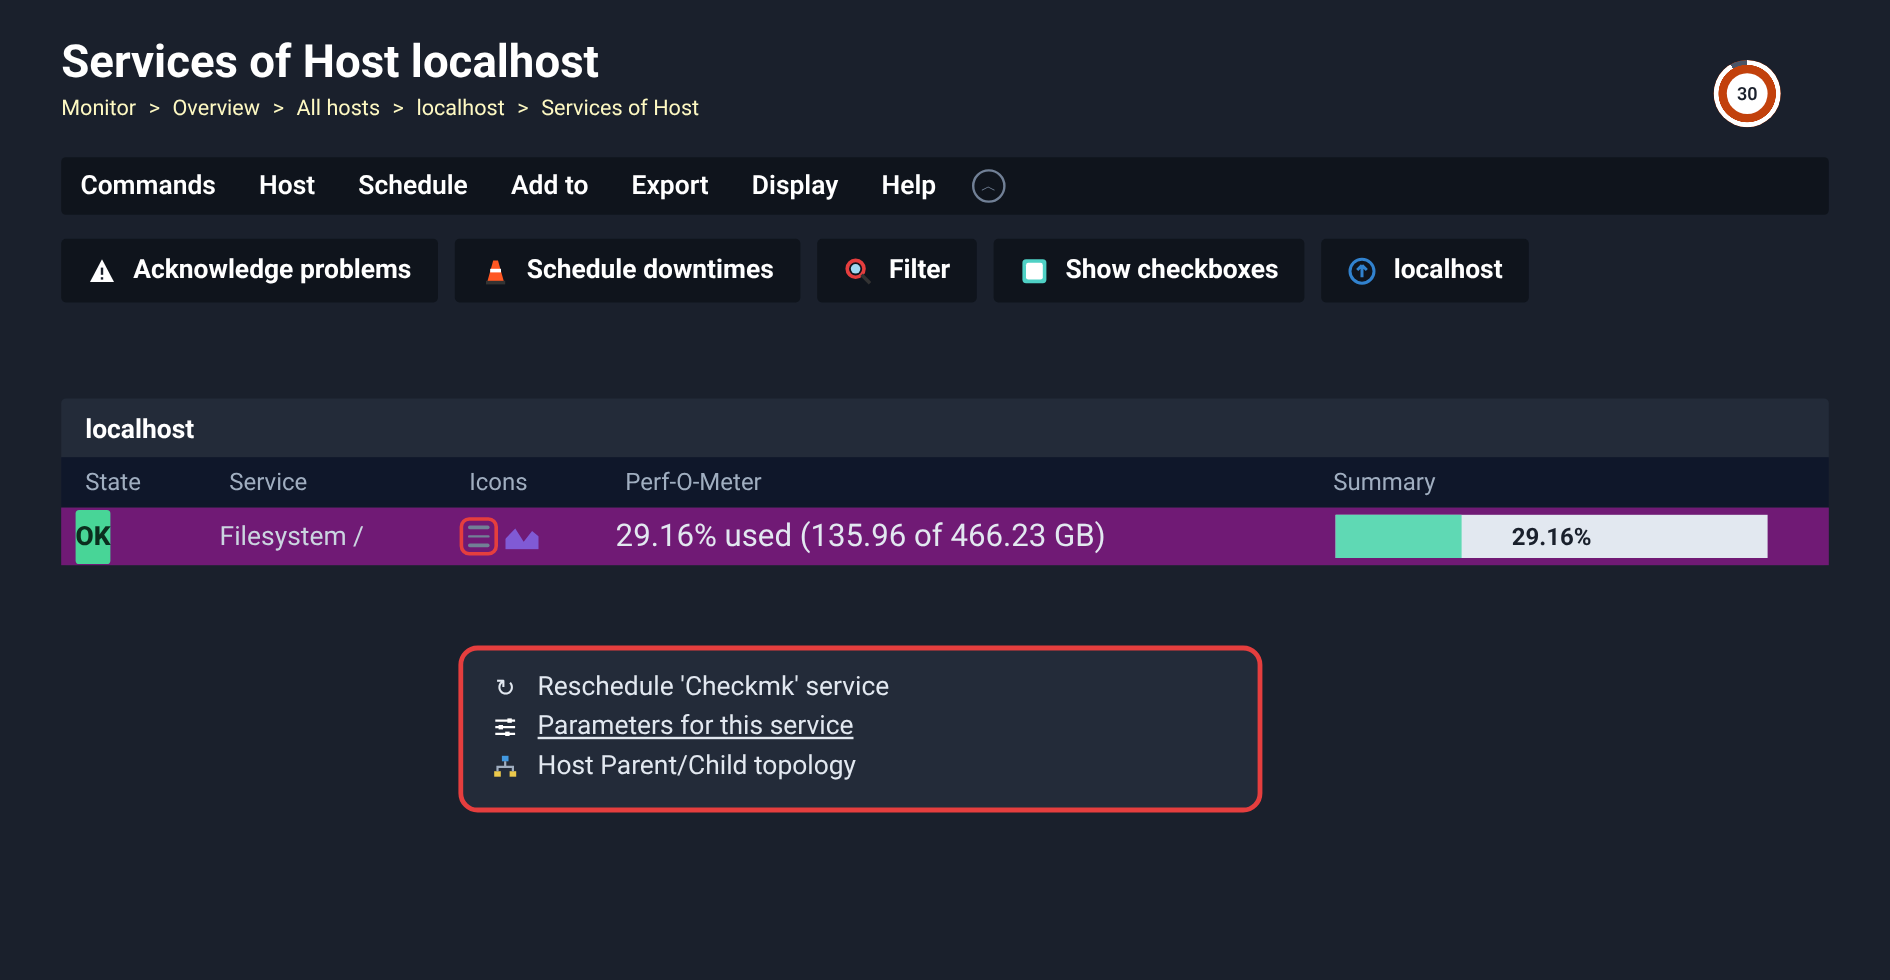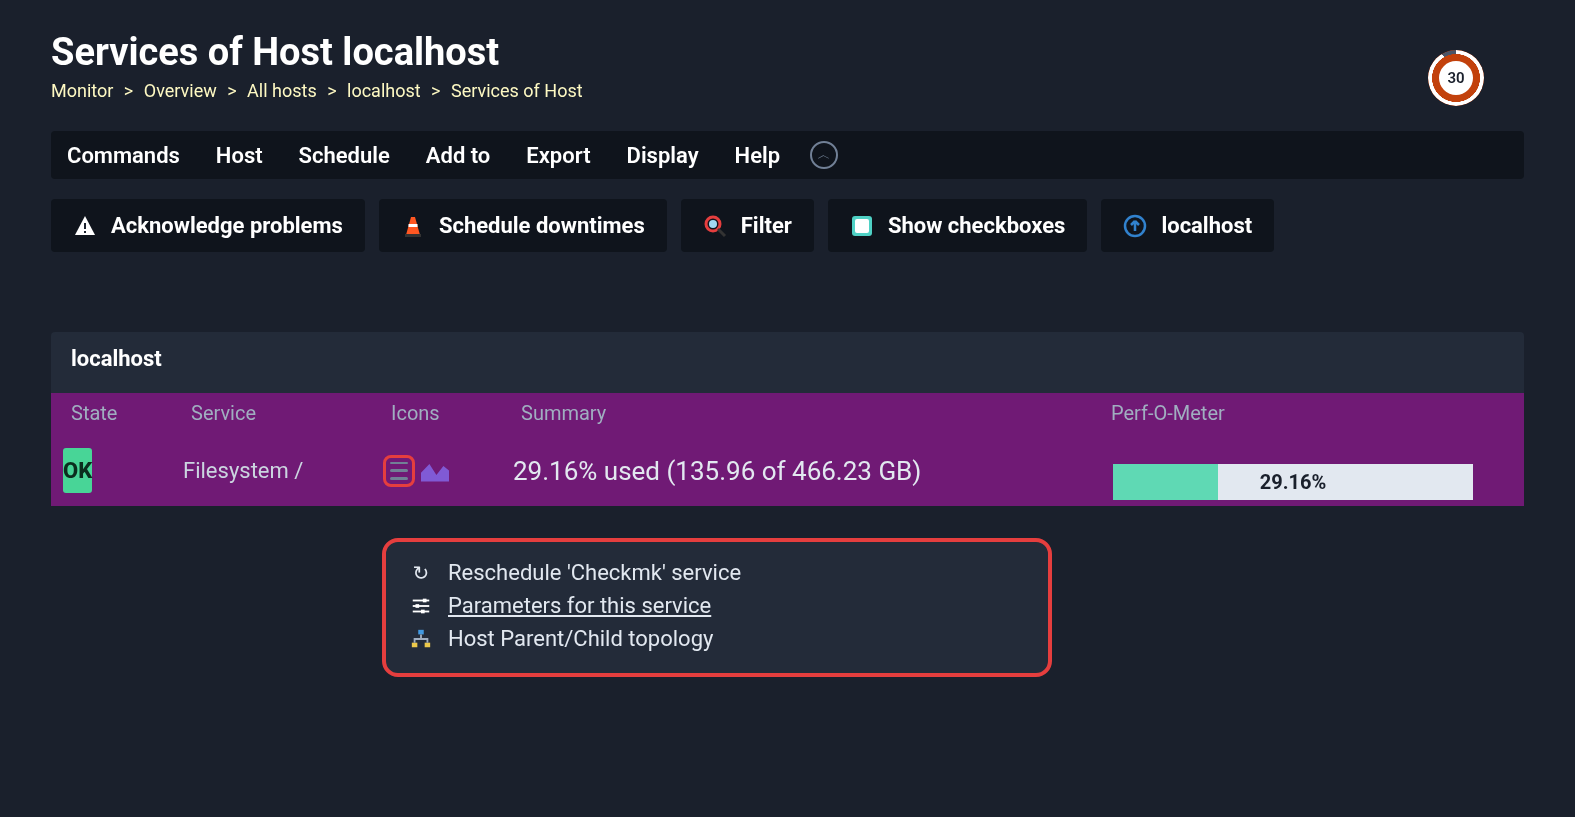--- a/index.html
+++ b/index.html
@@ -76,22 +76,21 @@
     padding: 14px 20px 10px 20px;
   }
   .svc-table { width: 100%; }
   .svc-head, .svc-row {
     display: grid;
     grid-template-columns: 120px 200px 130px 590px 370px;
     align-items: center;
   }
   .svc-head {
     color: #a0aec0; font-size: 20px; padding: 8px 20px 10px 20px;
-    background: #701a75;
-    margin-top: 12px;
+    background: #0f172a;
   }
   .svc-row {
     padding: 6px 20px 6px 12px;
     background: #701a75;
   }
   .state-badge {
     background: #48d597; color: #0b2e1e; font-weight: 800;
     border-radius: 3px; padding: 10px 0; text-align: center; font-size: 22px;
     width: 78px;
   }
@@ -102,21 +101,21 @@
     cursor: pointer; padding: 4px;
     border: 3px solid #e53e3e; border-radius: 8px;
     position: relative;
   }
   .burger span { height: 3px; background: #718096; border-radius: 2px; }
   .graph-ico {
     width: 28px; height: 22px; background: #805ad5;
     clip-path: polygon(0 100%, 0 60%, 30% 20%, 55% 70%, 80% 30%, 100% 50%, 100% 100%);
   }
   .summary { font-size: 26px; color: #e2e8f0; }
-  .perf { display: flex; align-items: center; justify-content: flex-end; margin-top: 23px; }
+  .perf { display: flex; align-items: center; justify-content: flex-end; }
   .perf-bar {
     width: 360px; height: 36px; background: #e2e8f0; position: relative;
     display: flex; align-items: center; justify-content: center;
     color: #1a202c; font-weight: 700; font-size: 20px;
   }
   .perf-fill {
     position: absolute; left: 0; top: 0; bottom: 0;
     background: #5fd9b4;
   }
   .perf-label { position: relative; z-index: 1; }
@@ -224,22 +223,22 @@
     </div>
   </div>
 
   <div class="panel">
     <div class="panel-title">localhost</div>
     <div class="svc-table">
       <div class="svc-head">
         <div>State</div>
         <div>Service</div>
         <div>Icons</div>
+        <div>Perf-O-Meter</div>
         <div>Summary</div>
-        <div>Perf-O-Meter</div>
       </div>
       <div class="svc-row">
         <div><span class="state-badge">OK</span></div>
         <div class="svc-name">Filesystem /</div>
         <div class="icon-cell">
           <div class="burger">
             <span></span>
               <span></span>
               <span></span>
           </div>

